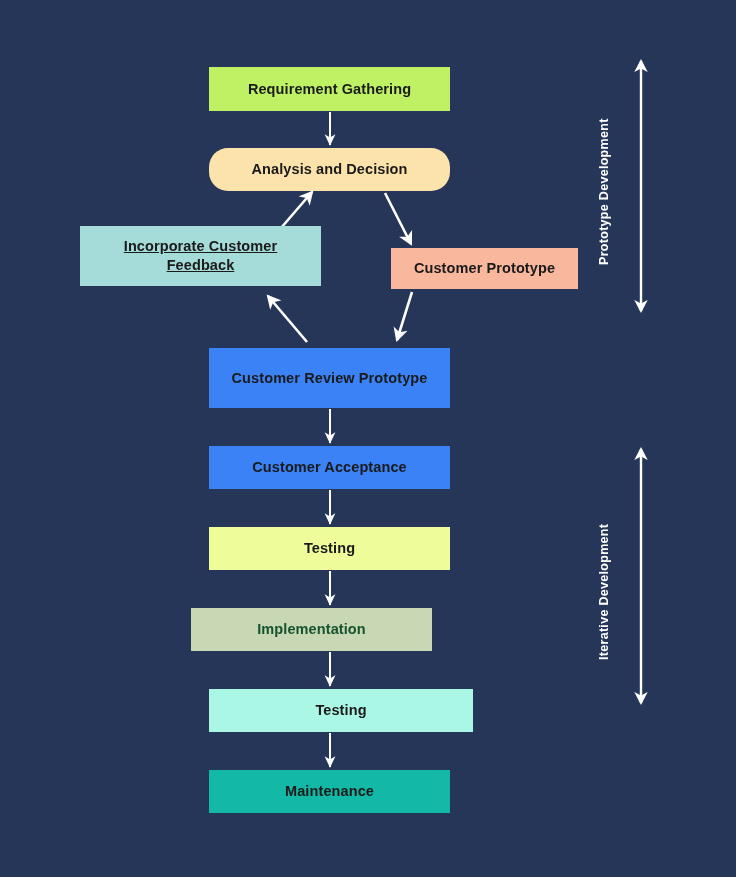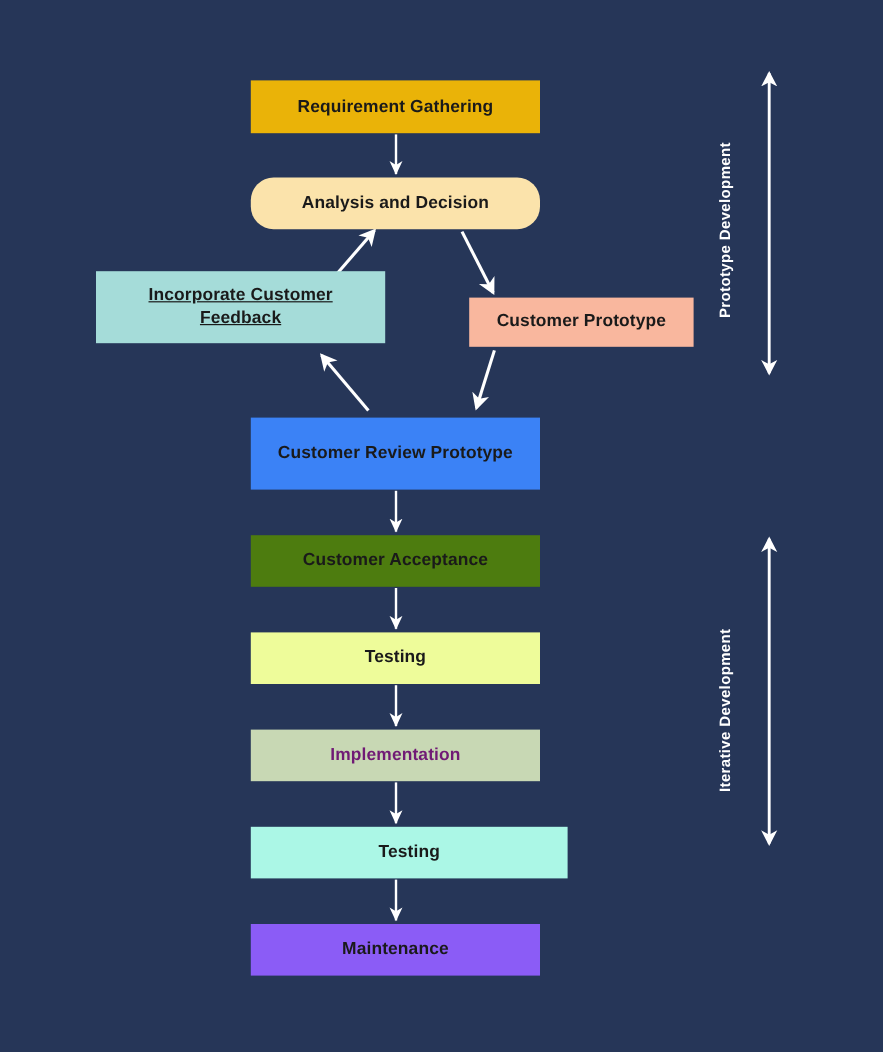--- a/index.html
+++ b/index.html
@@ -83,29 +83,29 @@
         <line x1="330" y1="652" x2="330" y2="686" stroke="#ffffff" stroke-width="2" marker-end="url(#arrowhead)"></line>
         <line x1="330" y1="733" x2="330" y2="767" stroke="#ffffff" stroke-width="2" marker-end="url(#arrowhead)"></line>
       </g>
     <g id="phase-arrow-layer">
         <line x1="641" y1="61" x2="641" y2="311" stroke="#ffffff" stroke-width="2.4" marker-start="url(#arrowStart)" marker-end="url(#arrowheadBig)"></line>
         <line x1="641" y1="449" x2="641" y2="703" stroke="#ffffff" stroke-width="2.4" marker-start="url(#arrowStart)" marker-end="url(#arrowheadBig)"></line>
       </g>
   </svg>
 
   <div id="node-layer">
-      <div class="node" style="left: 209px; top: 67px; width: 241px; height: 44px; background: #eab308; color: rgb(26, 26, 26);">Requirement Gathering</div>
+      <div class="node" style="left: 209px; top: 67px; width: 241px; height: 44px; background: #bef264; color: rgb(26, 26, 26);">Requirement Gathering</div>
       <div class="node" style="left: 209px; top: 148px; width: 241px; height: 43px; background: rgb(251, 227, 171); color: rgb(26, 26, 26); border-radius: 19px;">Analysis and Decision</div>
       <div class="node" style="left: 80px; top: 226px; width: 241px; height: 60px; background: rgb(165, 220, 217); color: rgb(26, 26, 26); text-decoration: underline;">Incorporate Customer Feedback</div>
       <div class="node" style="left: 391px; top: 248px; width: 187px; height: 41px; background: rgb(249, 183, 158); color: rgb(26, 26, 26);">Customer Prototype</div>
       <div class="node" style="left: 209px; top: 348px; width: 241px; height: 60px; background: #3b82f6; color: rgb(26, 26, 26);">Customer Review Prototype</div>
-      <div class="node" style="left: 209px; top: 446px; width: 241px; height: 43px; background: #4d7c0f; color: rgb(26, 26, 26);">Customer Acceptance</div>
+      <div class="node" style="left: 209px; top: 446px; width: 241px; height: 43px; background: #3b82f6; color: rgb(26, 26, 26);">Customer Acceptance</div>
       <div class="node" style="left: 209px; top: 527px; width: 241px; height: 43px; background: rgb(238, 252, 154); color: rgb(26, 26, 26);">Testing</div>
-      <div class="node" style="left: 209px; top: 608px; width: 241px; height: 43px; background: rgb(200, 216, 180); color: #701a75;">Implementation</div>
+      <div class="node" style="left: 191px; top: 608px; width: 241px; height: 43px; background: rgb(200, 216, 180); color: #14532d;">Implementation</div>
       <div class="node" style="left: 209px; top: 689px; width: 264px; height: 43px; background: rgb(171, 247, 230); color: rgb(26, 26, 26);">Testing</div>
-      <div class="node" style="left: 209px; top: 770px; width: 241px; height: 43px; background: #8b5cf6; color: rgb(26, 26, 26);">Maintenance</div>
+      <div class="node" style="left: 209px; top: 770px; width: 241px; height: 43px; background: #14b8a6; color: rgb(26, 26, 26);">Maintenance</div>
     </div>
   <div id="phase-label-layer">
       <div class="phase-label" style="left: 597px; top: 100px; height: 165px; color: rgb(255, 255, 255);">Prototype Development</div>
       <div class="phase-label" style="left: 597px; top: 495px; height: 165px; color: rgb(255, 255, 255);">Iterative Development</div>
     </div>
 
 </div>
 
 </body></html>

